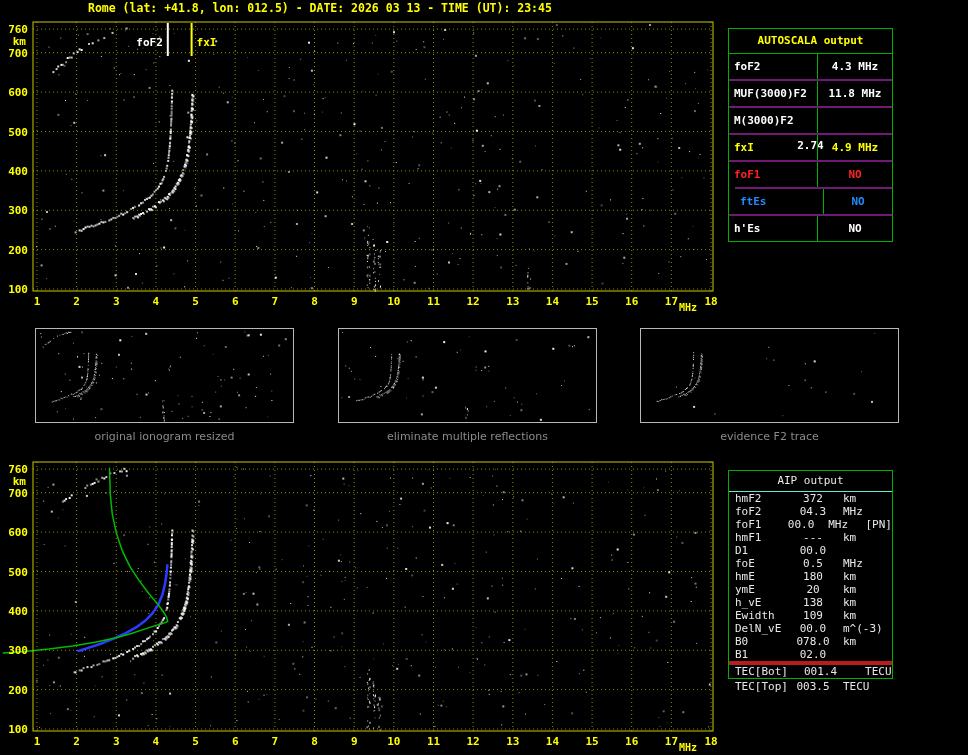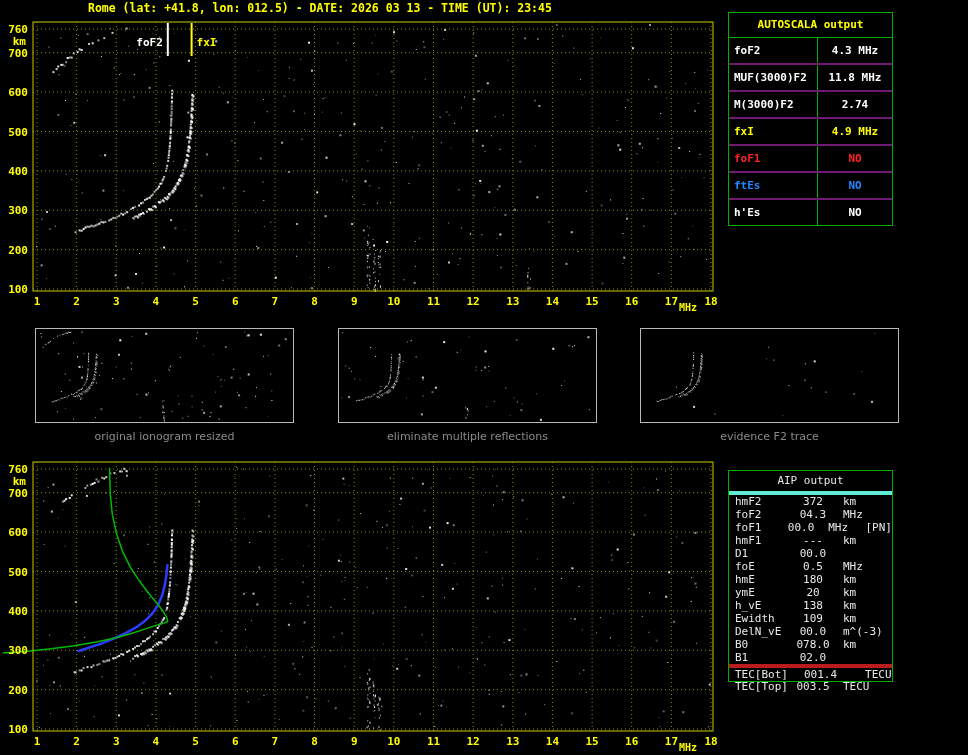--- a/index.html
+++ b/index.html
@@ -10,30 +10,30 @@
   #chart-top{left:0;top:20px;}
   #chart-bottom{left:0;top:460px;}
   .thumb{position:absolute;width:257px;height:93px;border:1px solid #b8b8b8;background:#000;}
   #thumb-box-0{left:35px;top:328px;}
   #thumb-box-1{left:338px;top:328px;}
   #thumb-box-2{left:640px;top:328px;}
   .thumb svg{left:0;top:0;}
   .thumb-cap{position:absolute;top:430px;width:259px;text-align:center;color:#8a8a8a;
              font-family:"DejaVu Sans",sans-serif;font-size:11px;}
   #cap-0{left:35px;} #cap-1{left:338px;} #cap-2{left:640px;}
-  #as-table{position:absolute;left:728px;top:12px;width:163px;border:1px solid #00b000;background:#000;}
+  #as-table{position:absolute;left:728px;top:28px;width:163px;border:1px solid #00b000;background:#000;}
   .as-header{height:24px;line-height:24px;text-align:center;color:#ffff00;font-weight:bold;font-size:11px;
              border-bottom:1px solid #00b000;}
   .as-row{display:flex;height:25px;line-height:25px;font-weight:bold;font-size:11px;}
   .as-row + .as-row{border-top:2px solid #701a75;}
   .as-label{width:83px;padding-left:5px;border-right:1px solid #00b000;}
   .as-value{flex:1;text-align:center;}
   #aip-table{position:absolute;left:728px;top:470px;width:163px;border:1px solid #00b000;background:#000;
              color:#e8e8e8;font-size:11px;}
-  .aip-header{height:20px;line-height:20px;text-align:center;border-bottom:4px solid #5eead4;}
+  .aip-header{height:20px;line-height:20px;text-align:center;border-bottom:1px solid #5eead4;}
   .aip-row{display:flex;height:13px;line-height:13px;white-space:nowrap;}
   .aip-label{width:60px;padding-left:6px;}
   .aip-value{width:36px;text-align:center;}
   .aip-unit{margin-left:12px;width:44px;}
   .aip-extra{}
   .aip-tec-sep{border-top:4px solid #b91c1c;gap:16px;}
   #aip-tec-top{position:absolute;left:729px;top:680px;width:161px;color:#e8e8e8;font-size:11px;}
 </style>
 </head>
 <body>
@@ -743,33 +743,33 @@
     <div class="as-header">AUTOSCALA output</div>
     <div id="as-body">
         <div class="as-row" style="color: rgb(255, 255, 255);">
           <div class="as-label">foF2</div>
           <div class="as-value">4.3 MHz</div>
         </div>
         <div class="as-row" style="color: rgb(255, 255, 255);">
           <div class="as-label">MUF(3000)F2</div>
           <div class="as-value">11.8 MHz</div>
         </div>
-        <div class="as-row" style="color: rgb(255, 255, 255);">
+        <div class="as-row" style="color: rgb(255, 255, 255); flex-direction: column;">
           <div class="as-label">M(3000)F2</div>
           <div class="as-value">2.74</div>
         </div>
         <div class="as-row" style="color: rgb(255, 255, 0);">
           <div class="as-label">fxI</div>
           <div class="as-value">4.9 MHz</div>
         </div>
         <div class="as-row" style="color: rgb(255, 34, 34);">
           <div class="as-label">foF1</div>
           <div class="as-value">NO</div>
         </div>
-        <div class="as-row" style="color: rgb(34, 136, 255);">
+        <div class="as-row" style="color: rgb(34, 136, 255); margin-left: 6px;">
           <div class="as-label">ftEs</div>
           <div class="as-value">NO</div>
         </div>
         <div class="as-row" style="color: rgb(255, 255, 255);">
           <div class="as-label">h'Es</div>
           <div class="as-value">NO</div>
         </div>
       </div>
   </div>
 

